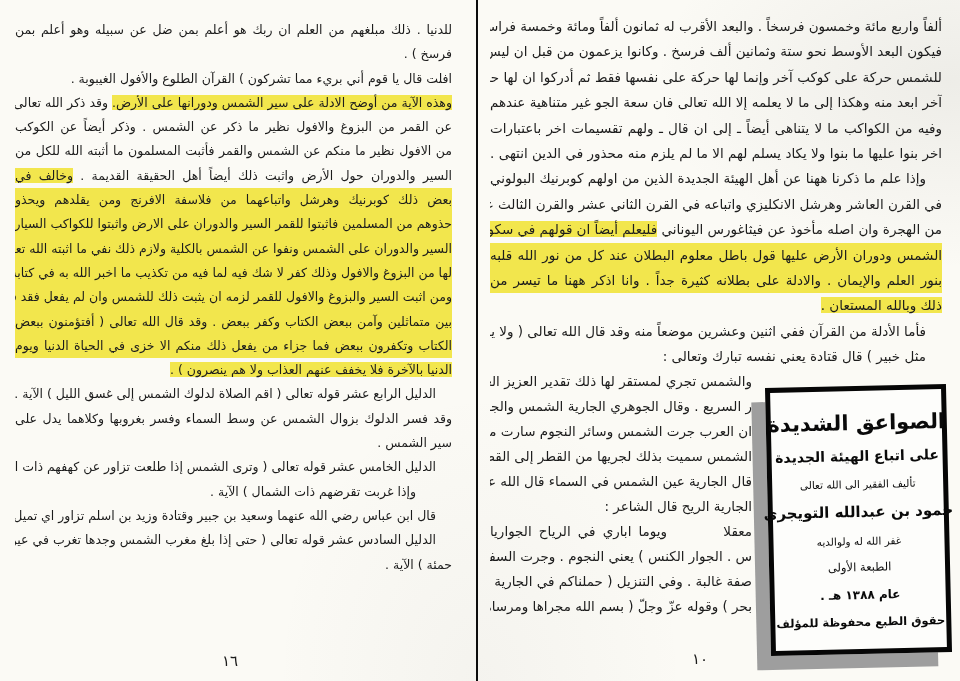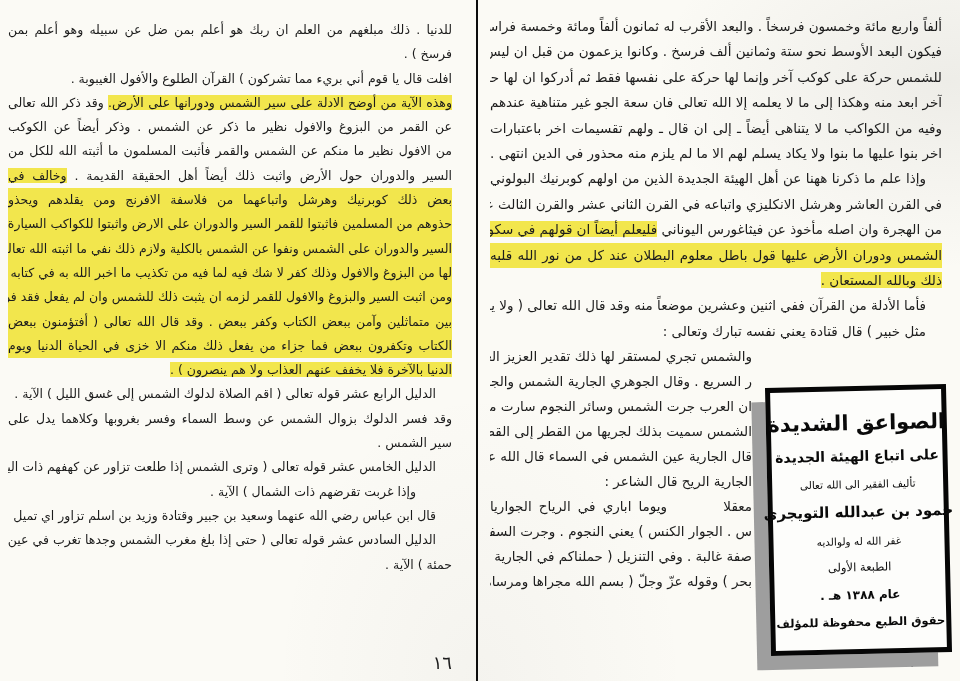--- a/index.html
+++ b/index.html
@@ -9,30 +9,30 @@
     background-image:
       radial-gradient(ellipse at 99% 12%, rgba(120,120,115,0.10), transparent 22%),
       radial-gradient(ellipse at 50% 100%, rgba(120,120,115,0.05), transparent 30%);
     font-family:"DejaVu Sans", sans-serif;color:#1c1c1c;
   }
   .divider{position:absolute;left:476px;top:0;width:2px;height:681px;background:#0c0c0c;}
   .page{position:absolute;direction:rtl;}
   .page-left{left:8px;top:18px;width:444px;}
   .page-right{left:490px;top:14px;width:452px;}
   .line{white-space:nowrap;overflow:hidden;text-align:justify;text-align-last:justify;text-justify:inter-word;}
-  .page-left  .line{height:24.3px;line-height:24.3px;font-size:12.5px;}
+  .page-left  .line{height:24.3px;line-height:24.3px;font-size:12.5px;margin-left:7px;}
   .page-right .line{height:25.4px;line-height:25.4px;font-size:13.5px;}
   .page-right .line.cut{height:25px;line-height:25px;margin-right:190px;}
   .line.short{text-align-last:right;}
   .line.ind{padding-right:16px;}
   .line.ind2{padding-right:36px;}
   .hl{background:#f2e64d;}
   .hl-full{background:#f2e64d;}
   .gap{display:inline-block;width:42px;}
-  .pagenum{position:absolute;font-size:18px;direction:rtl;}
+  .pagenum{position:absolute;font-size:15px;text-align:center;direction:rtl;}
   .pagenum-left{left:8px;top:652px;width:444px;}
   .pagenum-right{left:474px;top:650px;width:452px;}
   .title-box{
     position:absolute;left:768px;top:386px;width:181px;height:268px;box-sizing:border-box;
     border:5px solid #060606;background:#fdfdfb;
     box-shadow:-14px 14px 0 #9e9e9e;
     transform:rotate(-1.3deg);
     z-index:10;display:flex;flex-direction:column;align-items:center;justify-content:space-evenly;
     direction:rtl;text-align:center;padding:6px 4px;color:#0a0a0a;
   }
@@ -82,20 +82,21 @@
       <div class="line"><span>ألفاً واربع مائة وخمسون فرسخاً . والبعد الأقرب له ثمانون ألفاً ومائة وخمسة فراسخ</span></div>
       <div class="line"><span>فيكون البعد الأوسط نحو ستة وثمانين ألف فرسخ . وكانوا يزعمون من قبل ان ليس</span></div>
       <div class="line"><span>للشمس حركة على كوكب آخر وإنما لها حركة على نفسها فقط ثم أدركوا ان لها حركة</span></div>
       <div class="line"><span>آخر ابعد منه وهكذا إلى ما لا يعلمه إلا الله تعالى فان سعة الجو غير متناهية عندهم</span></div>
       <div class="line"><span>وفيه من الكواكب ما لا يتناهى أيضاً ـ إلى ان قال ـ ولهم تقسيمات اخر باعتبارات</span></div>
       <div class="line"><span>اخر بنوا عليها ما بنوا ولا يكاد يسلم لهم الا ما لم يلزم منه محذور في الدين انتهى .</span></div>
       <div class="line ind"><span>وإذا علم ما ذكرنا ههنا عن أهل الهيئة الجديدة الذين من اولهم كوبرنيك البولوني</span></div>
       <div class="line"><span>في القرن العاشر وهرشل الانكليزي واتباعه في القرن الثاني عشر والقرن الثالث عشر</span></div>
       <div class="line"><span>من الهجرة وان اصله مأخوذ عن فيثاغورس اليوناني</span> <span class="hl">فليعلم أيضاً ان قولهم في سكون</span></div>
       <div class="line hl-full"><span>الشمس ودوران الأرض عليها قول باطل معلوم البطلان عند كل من نور الله قلبه</span></div>
+      <div class="line hl-full"><span>بنور العلم والإيمان . والادلة على بطلانه كثيرة جداً . وانا اذكر ههنا ما تيسر من</span></div>
       <div class="line short"><span class="hl">ذلك وبالله المستعان .</span></div>
       <div class="line ind"><span>فأما الأدلة من القرآن ففي اثنين وعشرين موضعاً منه وقد قال الله تعالى ( ولا ينبئك</span></div>
       <div class="line short ind"><span>مثل خبير ) قال قتادة يعني نفسه تبارك وتعالى :</span></div>
       <div class="line cut"><span>والشمس تجري لمستقر لها ذلك تقدير العزيز العليم )</span></div>
       <div class="line cut"><span>ر السريع . وقال الجوهري الجارية الشمس والجارية</span></div>
       <div class="line cut"><span>ان العرب جرت الشمس وسائر النجوم سارت من</span></div>
       <div class="line cut"><span>الشمس سميت بذلك لجريها من القطر إلى القطر .</span></div>
       <div class="line cut"><span>قال الجارية عين الشمس في السماء قال الله عزّ وجلّ</span></div>
       <div class="line short cut"><span>الجارية الريح قال الشاعر :</span></div>
       <div class="line cut"><span>معقلا</span> <span class="gap"></span> <span>ويوما اباري في الرياح الجواريا</span></div>

